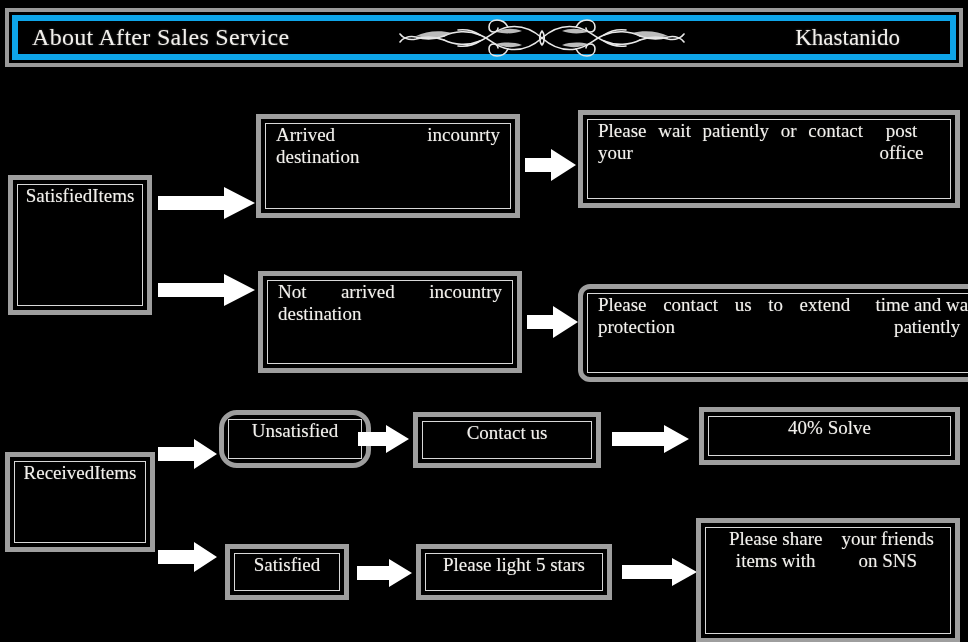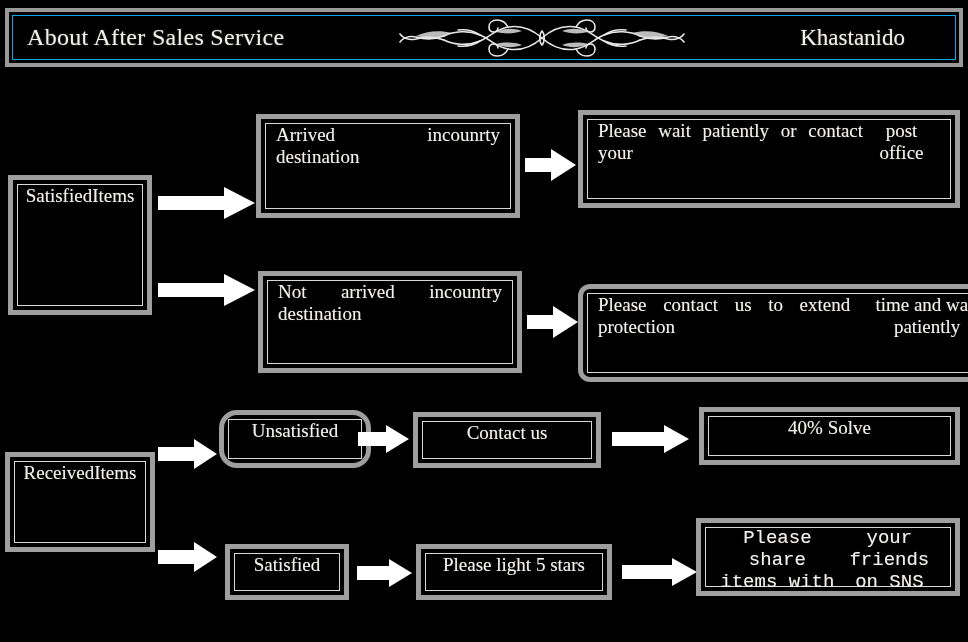--- a/index.html
+++ b/index.html
@@ -26,21 +26,21 @@
     box-sizing: border-box;
     border: 4px solid #9a9a9a;
     background: #000;
   }
   .header-inner {
     position: absolute;
     left: 3px;
     top: 3px;
     right: 3px;
     bottom: 3px;
-    border: 1px solid #0ea5e9;
+    border: 6px solid #0ea5e9;
     background: #000;
     display: flex;
     align-items: center;
     justify-content: space-between;
     padding: 0 14px;
     box-sizing: border-box;
   }
   .header-title {
     font-size: 24px;
     letter-spacing: 0.3px;
@@ -277,19 +277,19 @@
     <div class="line">Please light 5 stars</div>
   </div>
 </div>
 
 <div class="arrow" style="left:622px; top:557px;">
   <svg width="76" height="30" viewBox="0 0 76 30">
       <polygon points="0,8 50,8 50,1 75,15 50,29 50,22 0,22" fill="#ffffff"></polygon>
     </svg>
 </div>
 
-<div class="box" style="left:696px; top:518px; width:264px; height:78px;font-family:Liberation Mono, monospace;">
+<div class="box" style="left:696px; top:518px; width:264px; height:125px;">
   <div class="box-inner center">
     <div class="line">Please share items with</div>
     <div class="gap-xs"></div>
     <div class="line">your friends on SNS</div>
   </div>
 </div>
 
 </body></html>

